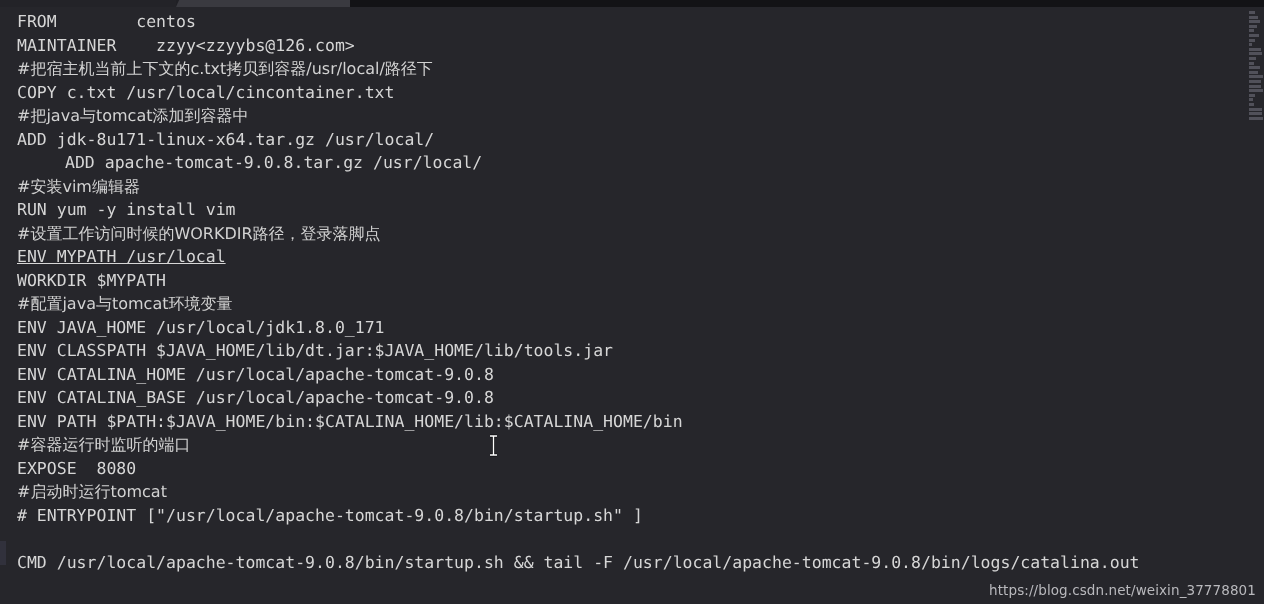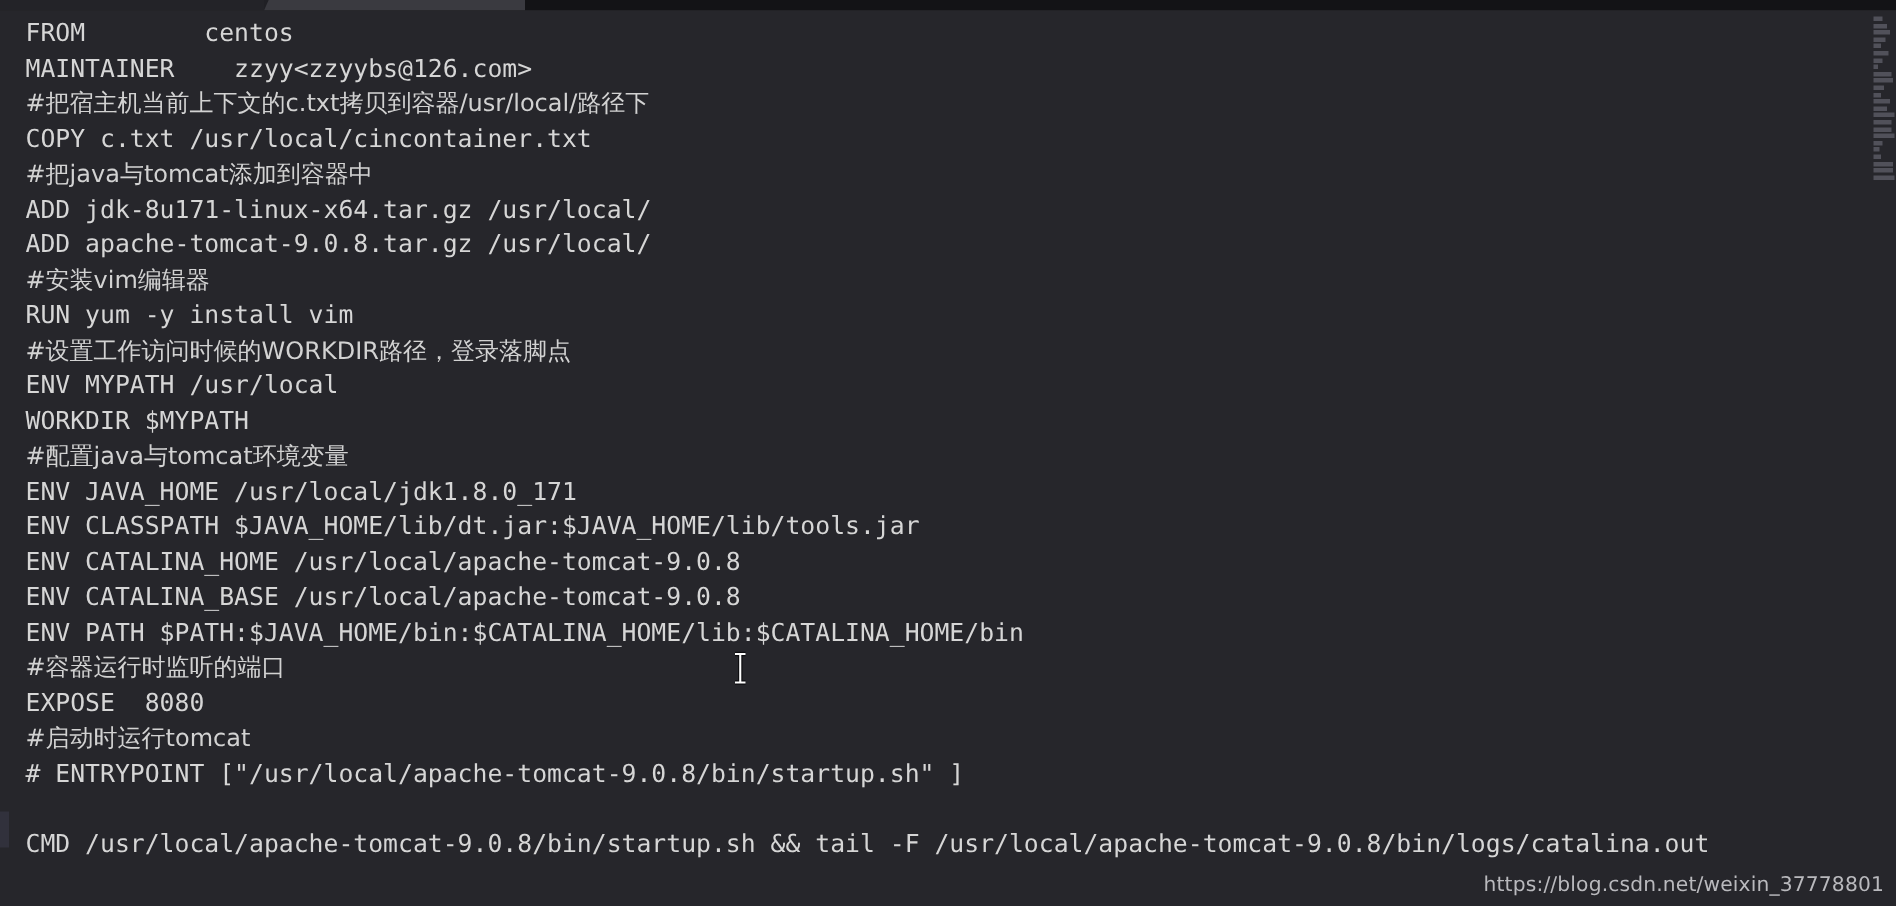--- a/index.html
+++ b/index.html
@@ -149,25 +149,25 @@
 
   <div id="code-area">
     <div id="caret-block"></div>
 
   <div class="code-line" style="top: 3px;">FROM        centos</div>
       <div class="code-line" style="top: 26.5px;">MAINTAINER    zzyy&lt;zzyybs@126.com&gt;</div>
       <div class="code-line cn" style="top: 50px;">#把宿主机当前上下文的c.txt拷贝到容器/usr/local/路径下</div>
       <div class="code-line" style="top: 73.5px;">COPY c.txt /usr/local/cincontainer.txt</div>
       <div class="code-line cn" style="top: 97px;">#把java与tomcat添加到容器中</div>
       <div class="code-line" style="top: 120.5px;">ADD jdk-8u171-linux-x64.tar.gz /usr/local/</div>
-      <div class="code-line" style="top: 144px;">ADD apache-tomcat-9.0.8.tar.gz /usr/local/</div>
+      <div class="code-line" style="top: 144px; margin-left: 48px;">ADD apache-tomcat-9.0.8.tar.gz /usr/local/</div>
       <div class="code-line cn" style="top: 167.5px;">#安装vim编辑器</div>
       <div class="code-line" style="top: 191px;">RUN yum -y install vim</div>
       <div class="code-line cn" style="top: 214.5px;">#设置工作访问时候的WORKDIR路径，登录落脚点</div>
-      <div class="code-line" style="top: 238px;">ENV MYPATH /usr/local</div>
+      <div class="code-line" style="top: 238px; text-decoration: underline;">ENV MYPATH /usr/local</div>
       <div class="code-line" style="top: 261.5px;">WORKDIR $MYPATH</div>
       <div class="code-line cn" style="top: 285px;">#配置java与tomcat环境变量</div>
       <div class="code-line" style="top: 308.5px;">ENV JAVA_HOME /usr/local/jdk1.8.0_171</div>
       <div class="code-line" style="top: 332px;">ENV CLASSPATH $JAVA_HOME/lib/dt.jar:$JAVA_HOME/lib/tools.jar</div>
       <div class="code-line" style="top: 355.5px;">ENV CATALINA_HOME /usr/local/apache-tomcat-9.0.8</div>
       <div class="code-line" style="top: 379px; text-align: center;">ENV CATALINA_BASE /usr/local/apache-tomcat-9.0.8</div>
       <div class="code-line cn" style="top: 426px;">#容器运行时监听的端口</div>
       <div class="code-line" style="top: 402.5px;">ENV PATH $PATH:$JAVA_HOME/bin:$CATALINA_HOME/lib:$CATALINA_HOME/bin</div>
       <div class="code-line" style="top: 449.5px; text-align: right;">EXPOSE  8080</div>
       <div class="code-line cn" style="top: 473px;">#启动时运行tomcat</div>

